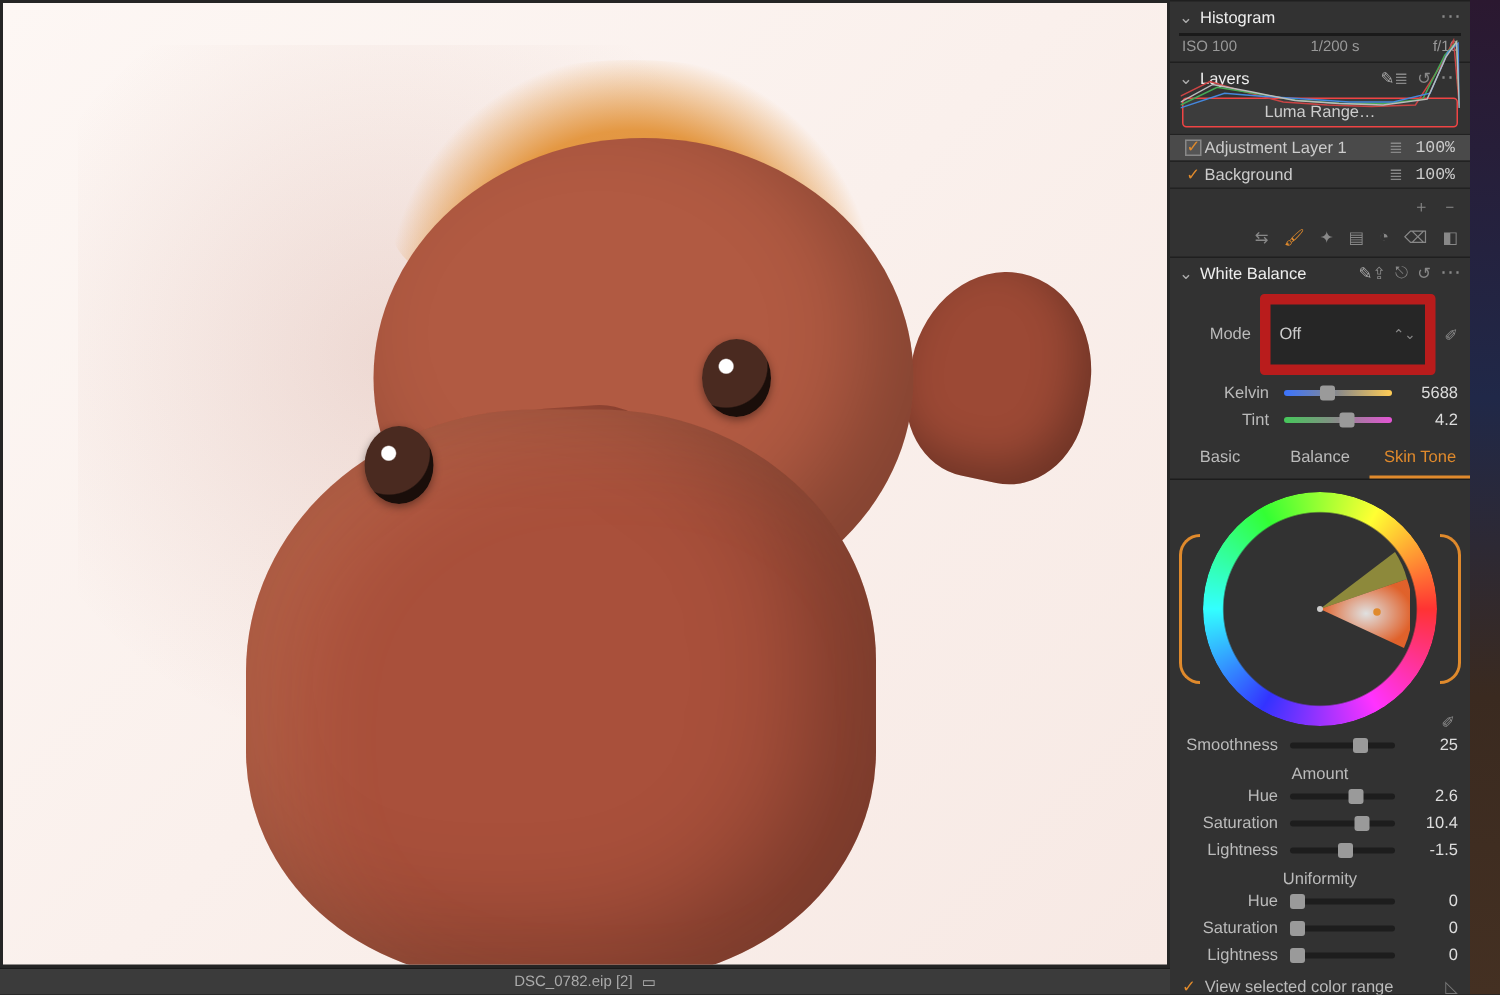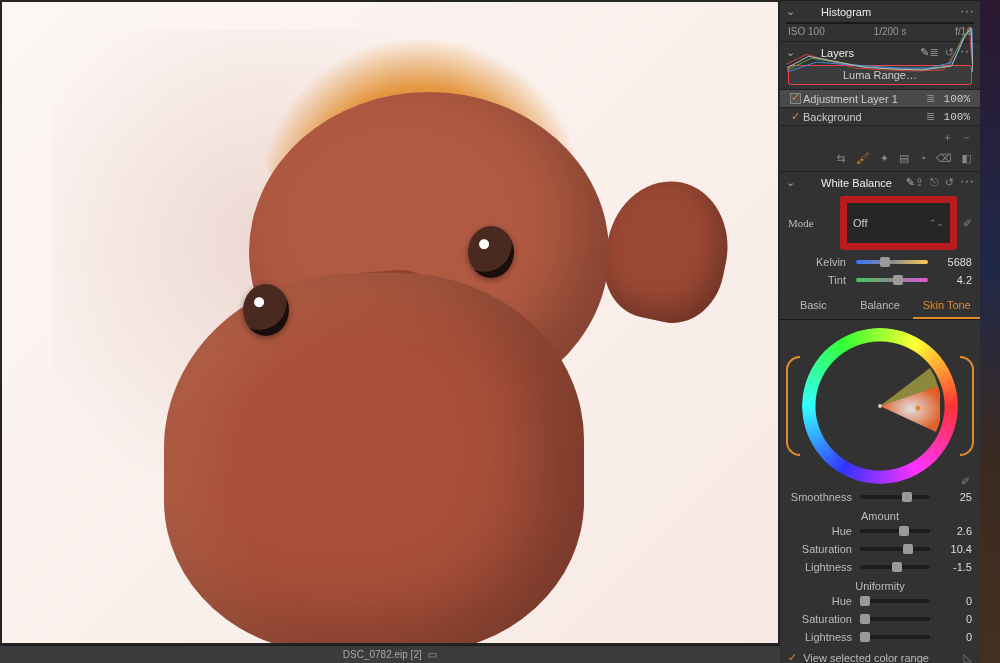--- a/index.html
+++ b/index.html
@@ -24,21 +24,21 @@
   .tusk.r { left:48%; top:50%; transform:rotate(-30deg);}
   
   .status-bar { height:18px; background:#3b3b3b; color:#aaa; font-size:10px; display:flex; align-items:center; justify-content:center; gap:6px; border-top:1px solid #1a1a1a;}
   
   
   .sidebar { width: 200px; height:663px; background:#323232; display:flex; flex-direction:column; font-size:11px; color:#ccc; }
   .rightedge { width:20px; background: linear-gradient(180deg,#2b1830,#202848 40%,#3a2a20 70%,#443022); }
   
   .panel-header { display:flex; align-items:center; padding: 4px 6px; background:#323232; border-top:1px solid #1f1f1f;}
   .panel-header .chev { width:10px; color:#aaa; margin-right:4px;}
-  .panel-header .title { flex:1; color:#eee; font-size:11px;margin-left:21px; }
+  .panel-header .title { flex:1; color:#eee; font-size:11px; }
   .panel-header .tools { display:flex; gap:6px; color:#888; }
   .panel-header .tools span { font-size:11px; }
   .threedots::after { content:"⋯"; font-size:14px; line-height:10px; color:#888;}
   
   
   .histo { height:54px; background:#262626; position:relative; margin:0 6px; border:1px solid #1a1a1a;}
   .histo svg { position:absolute; inset:0; }
   .histo-labels { display:flex; justify-content:space-between; padding:2px 8px 4px; color:#999; font-size:10px;}
   
   
@@ -57,21 +57,21 @@
   .chkv { color:#e08a2c; width:11px; text-align:center;}
   .layer-name { flex:1; color:#ccc; white-space:nowrap; overflow:hidden; text-overflow:ellipsis;}
   .layer-sliders { width:10px; color:#888;}
   .layer-pct { width:32px; text-align:right;font-family:Liberation Mono, monospace;}
   .layer-toolbar { display:flex; justify-content:flex-end; gap:8px; padding:4px 8px; color:#888; border-top:1px solid #222;}
   .layer-bottom { display:flex; gap:10px; padding:3px 8px 6px; color:#888; justify-content:flex-end;}
   .orange { color:#e08a2c;}
   
   
   .mode-row { display:flex; align-items:center; gap:6px; padding:3px 8px;}
-  .mode-row label{ width:46px; text-align:left; color:#bbb;font-family:Liberation Serif, serif;}
+  .mode-row label{ width:46px; text-align:right; color:#bbb;}
   .select { flex:1; background:#262626; border:7px solid #b91c1c; padding:14px 6px; border-radius:3px; display:flex; justify-content:space-between; align-items:center; color:#ccc;}
   .select .caret { color:#888; font-size:9px;}
   .picker-icon { color:#888;}
   
   .kelvin-track { background: linear-gradient(90deg,#3b74ff,#8a8a8a,#ffcc55);}
   .tint-track { background: linear-gradient(90deg,#45c85a,#8a8a8a,#e454d5);}
   
   .tabs { display:flex; border-bottom:1px solid #1c1c1c; margin-top:4px;}
   .tab { flex:1; text-align:center; padding:6px 0; color:#bbb;}
   .tab.active { color:#e08a2c; border-bottom:2px solid #e08a2c; }

